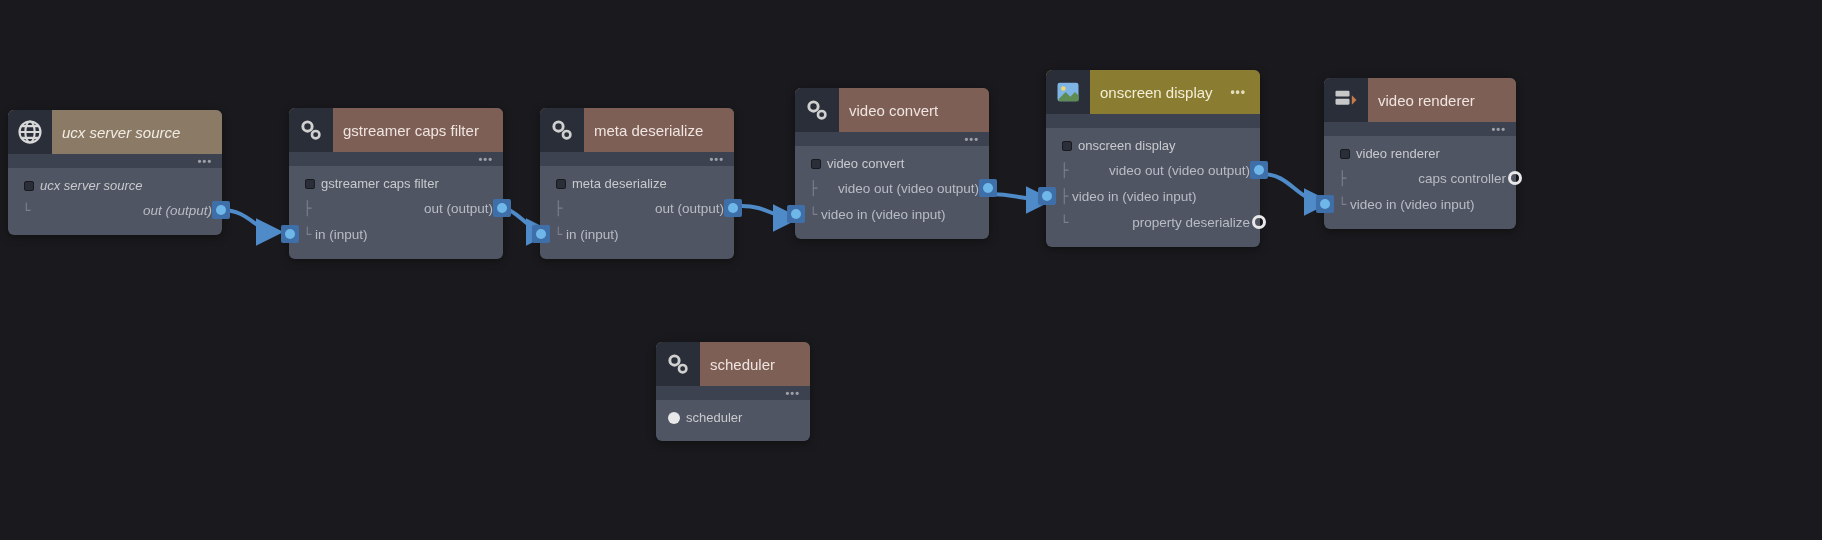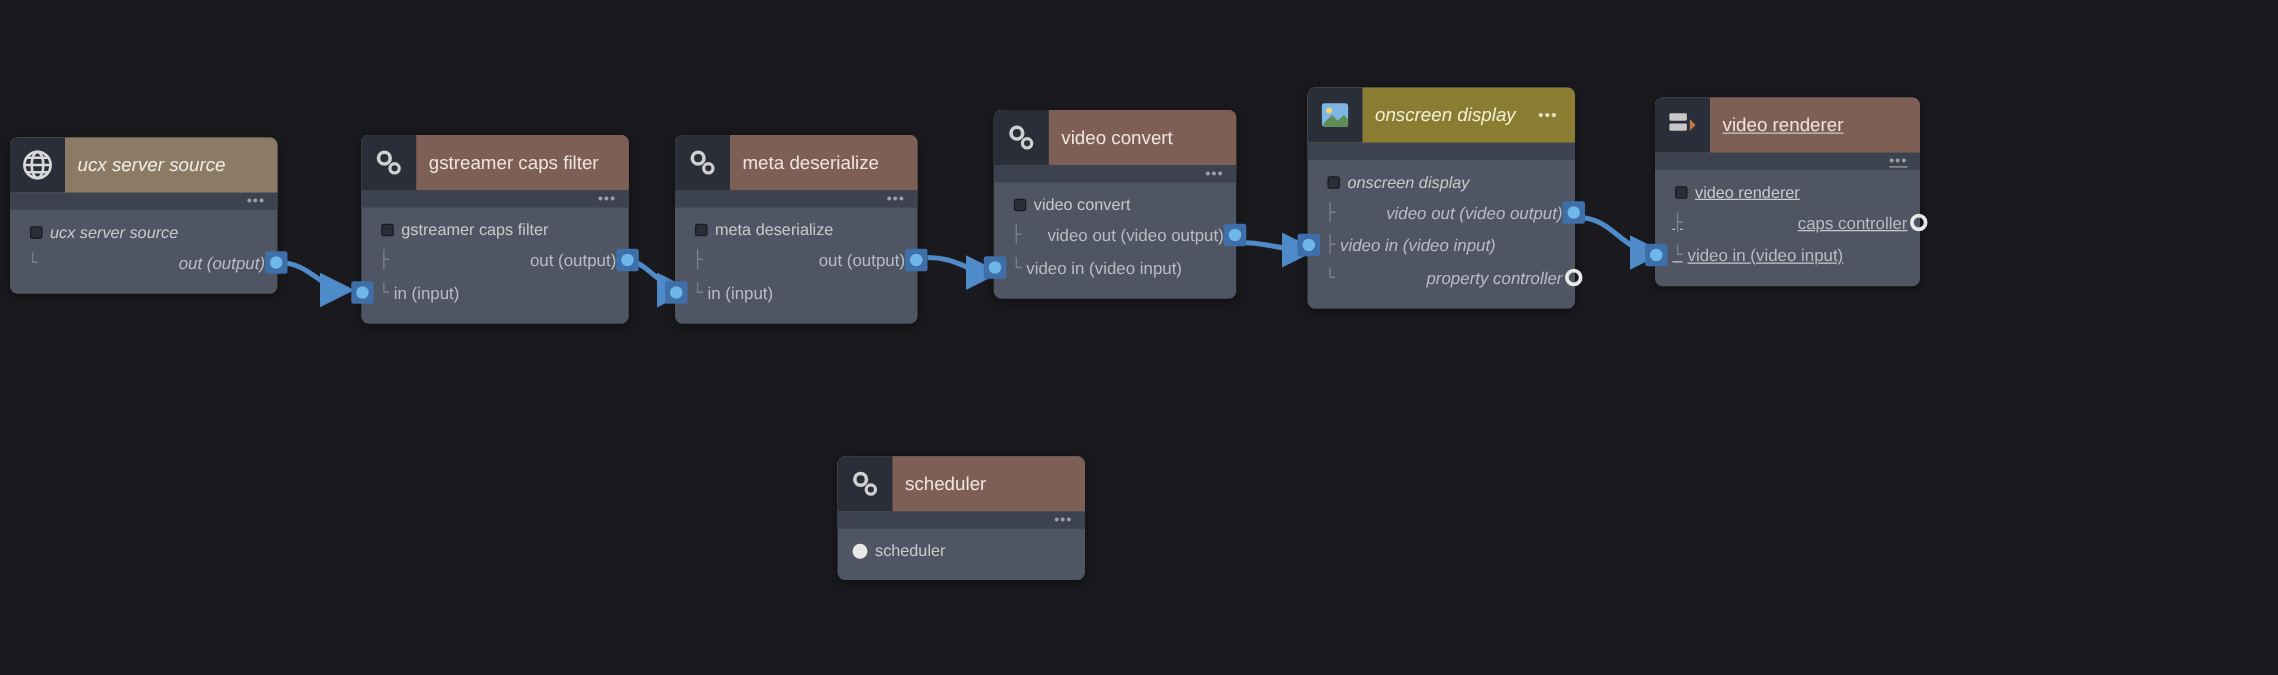--- a/index.html
+++ b/index.html
@@ -272,21 +272,21 @@
       <span class="port-socket right blue"></span>
     </div>
     <div class="port-row in">
       <span class="port-socket left blue"></span>
       <span class="tree">└</span>
       <span class="port-label">video in (video input)</span>
     </div>
   </div>
 </div>
 
-<div class="node" style="left:1046px; top:70px; width:214px;font-style:italic;">
+<div class="node" style="left:1046px; top:70px; width:214px;">
   <div class="node-header hdr-olive">
     <div class="node-icon">
       <svg width="28" height="28" viewBox="0 0 24 24">
         <rect x="3" y="4" width="18" height="16" rx="2" fill="#7fb5e4"></rect>
         <circle cx="8" cy="9" r="2" fill="#f5d66b"></circle>
         <path d="M4 18 L10 12 L14 16 L18 12 L21 15 L21 20 L4 20 Z" fill="#5f8c53"></path>
       </svg>
     </div>
     <div class="node-title">onscreen display</div>
     <span class="node-menu">•••</span>
@@ -304,27 +304,27 @@
       <span class="port-socket right blue"></span>
     </div>
     <div class="port-row in">
       <span class="port-socket left blue"></span>
       <span class="tree">├</span>
       <span class="port-label">video in (video input)</span>
     </div>
     <div class="port-row out">
       <span class="tree">└</span>
       <span style="flex:1"></span>
-      <span class="port-label">property controller</span>
+      <span class="port-label">property deserialize</span>
       <span class="port-socket right white-ring" style="right:-16px"></span>
     </div>
   </div>
 </div>
 
-<div class="node" style="left:1324px; top:78px; width:212px;text-decoration:underline;">
+<div class="node" style="left:1324px; top:78px; width:192px;">
   <div class="node-header hdr-brown">
     <div class="node-icon">
       <svg width="28" height="28" viewBox="0 0 24 24" fill="#c8c8c8">
         <rect x="3" y="4" width="12" height="5" rx="1"></rect>
         <rect x="3" y="11" width="12" height="5" rx="1"></rect>
         <path d="M17 8 L21 12 L17 16 Z" fill="#c87a45"></path>
       </svg>
     </div>
     <div class="node-title">video renderer</div>
   </div>
@@ -343,21 +343,21 @@
       <span class="port-socket right white-ring" style="right:-16px"></span>
     </div>
     <div class="port-row in">
       <span class="port-socket left blue"></span>
       <span class="tree">└</span>
       <span class="port-label">video in (video input)</span>
     </div>
   </div>
 </div>
 
-<div class="node" style="left:656px; top:365px; width:198px;margin-left:14px;">
+<div class="node" style="left:656px; top:342px; width:154px;">
   <div class="node-header hdr-brown">
     <div class="node-icon">
       <svg width="28" height="28" viewBox="0 0 24 24">
         <circle cx="9" cy="9" r="4" fill="none" stroke="#d0d0d0" stroke-width="2.5"></circle>
         <circle cx="16" cy="16" r="3.2" fill="none" stroke="#d0d0d0" stroke-width="2.2"></circle>
       </svg>
     </div>
     <div class="node-title">scheduler</div>
   </div>
   <div class="node-stripe">

